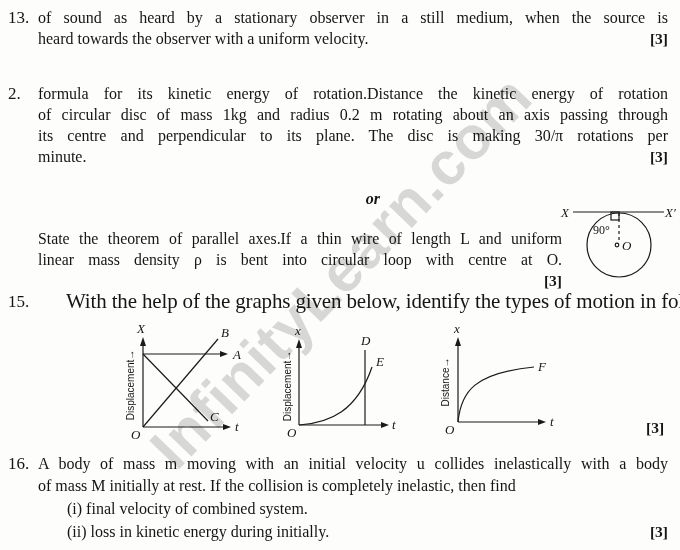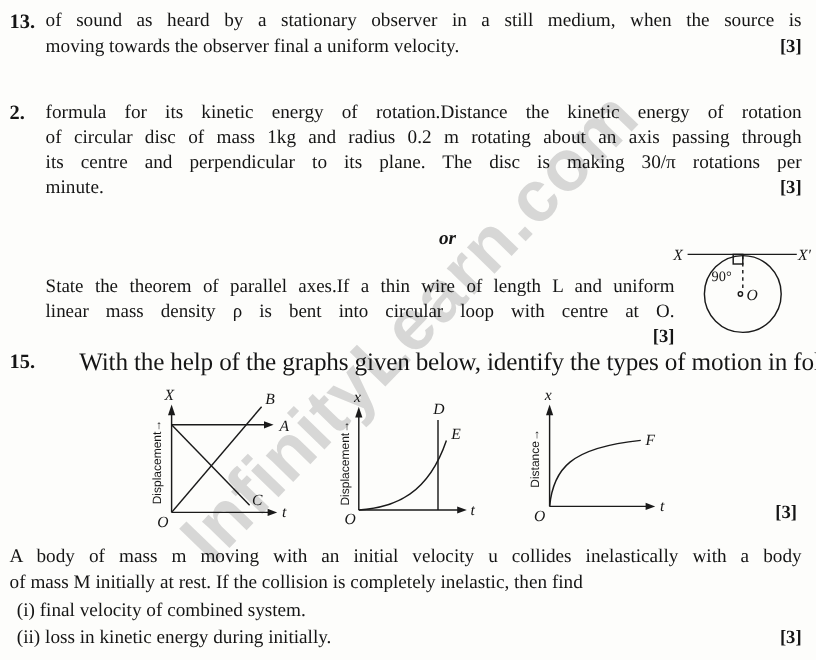--- a/index.html
+++ b/index.html
@@ -9,39 +9,39 @@
     font-family:"Liberation Serif", serif;
   }
   .watermark {
     position:absolute; left:341px; top:272px;
     transform:translate(-50%,-50%) rotate(-46deg);
     font-family:"Liberation Sans", sans-serif;
     font-size:60px; font-weight:bold; letter-spacing:1px;
     color:rgba(128,128,128,0.30); white-space:nowrap;
   }
   .q { position:absolute; display:flex; }
-  .qnum { font-weight:bold; font-size:17px; width:30px; flex:none; line-height:21px; }
+  .qnum { font-weight:normal; font-size:17px; width:30px; flex:none; line-height:21px; }
   .qbody { flex:1; font-size:16px; line-height:21px; }
   .ln { position:relative; text-align:justify; text-align-last:justify; }
   .ln.end { text-align-last:left; }
   .marks { position:absolute; right:0; top:0; font-weight:bold; font-size:15.5px; }
   #q13 { left:8px; top:7px; width:660px; }
   #q14 { left:8px; top:83px; width:660px; }
   #or-sep {
     position:absolute; left:300px; top:190px; width:80px; text-align:right;
     font-weight:bold; font-style:italic; font-size:16px;
   }
   #q14alt { position:absolute; left:38px; top:228px; width:524px;
     font-size:15.8px; line-height:21px; }
   #q15 { left:8px; top:291px; width:672px;gap:28px; }
   #q15 .qbody { font-size:21px; letter-spacing:-0.15px; white-space:nowrap; }
   #q15marks { position:absolute; left:646px; top:419px; font-weight:bold; font-size:15.5px; }
   #q16 { left:8px; top:453px; width:660px; }
   #q16 .qbody { line-height:22px; }
-  #q16 .item { position:relative; line-height:23px; padding-left:6px; }
+  #q16 .item { position:relative; line-height:23px; padding-left:6px;margin-left:23px; }
   svg.dg { position:absolute; overflow:visible; }
   #dg-circle { left:558px; top:196px; }
   #g1 { left:75px; top:320px; }
   #g2 { left:278px; top:320px; }
   #g3 { left:433px; top:318px; }
   svg text { font-family:"Liberation Serif", serif; fill:#151515; }
   svg .lab { font-style:italic; font-size:13px; }
   svg .axt { font-family:"Liberation Sans", sans-serif; font-size:10px; font-style:normal; }
   svg .deg { font-size:12px; }
   svg line, svg path, svg circle, svg rect { stroke:#1a1a1a; fill:none; stroke-width:1.2; }
@@ -50,21 +50,21 @@
 </head>
 <body>
 
 <div class="watermark">InfinityLearn.com</div>
 
 <div class="q" id="q13">
   <div class="qnum">13.</div>
   <div class="qbody">
     <div class="ln">of sound as heard by a stationary observer in a still medium, when the source is</div>
     <div class="ln end">
-      <span>moving towards the observer final a uniform velocity.</span>
+      <span>heard towards the observer with a uniform velocity.</span>
       <span class="marks">[3]</span>
     </div>
   </div>
 </div>
 
 <div class="q" id="q14">
   <div class="qnum">2.</div>
   <div class="qbody">
     <div class="ln">formula for its kinetic energy of rotation.Distance the kinetic energy of rotation</div>
     <div class="ln">of circular disc of mass 1kg and radius 0.2 m rotating about an axis passing through</div>
@@ -147,20 +147,21 @@
   <text class="lab" x="21" y="15">x</text>
   <text class="lab" x="105" y="53">F</text>
   <text class="lab" x="117" y="108">t</text>
   <text class="lab" x="12" y="116">O</text>
   <text class="axt" x="16" y="64" text-anchor="middle" transform="rotate(-90 16 64)">Distance→</text>
 </svg>
 
 <div id="q15marks">[3]</div>
 
 <div class="q" id="q16">
+  <div class="qnum">16.</div>
   <div class="qbody">
     <div class="ln">A body of mass m moving with an initial velocity u collides inelastically with a body</div>
     <div class="ln end">of mass M initially at rest. If the collision is completely inelastic, then find</div>
     <div class="item">(i) final velocity of combined system.</div>
     <div class="item">
       <span>(ii) loss in kinetic energy during initially.</span>
       <span class="marks">[3]</span>
     </div>
   </div>
 </div>

